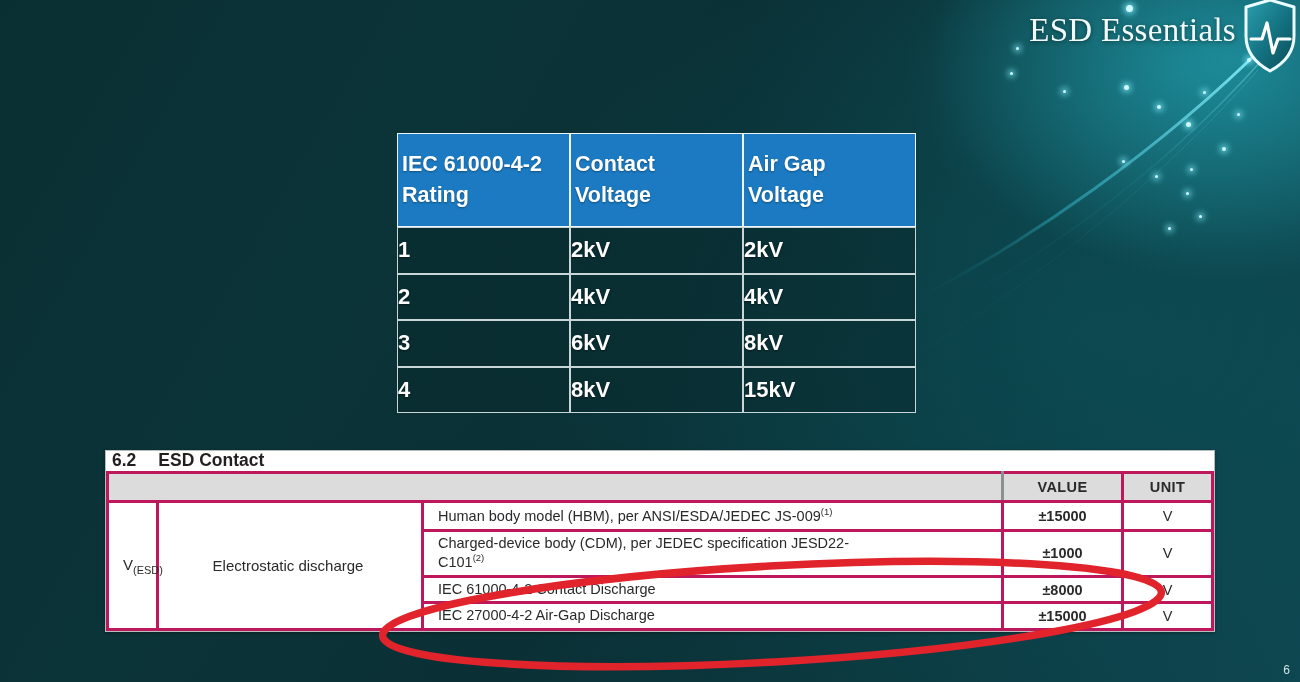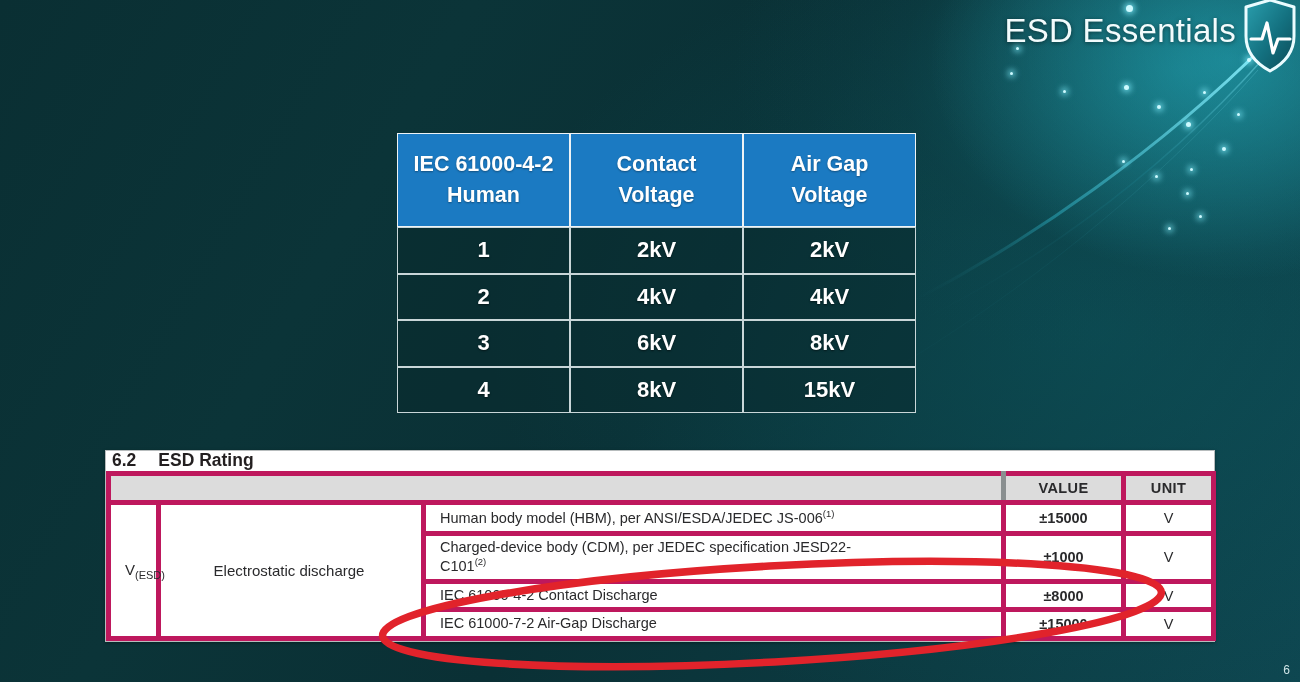--- a/index.html
+++ b/index.html
@@ -33,33 +33,34 @@
     letter-spacing: 0.2px;
     text-shadow: 0 1px 3px rgba(0,0,0,0.55);
     white-space: nowrap;
   }
   .brand {
     position: absolute; right: 64px; top: 12px;
     font-size: 33px; color: #f2fbfc; font-weight: 400;
     letter-spacing: 0.3px;
     text-shadow: 0 1px 4px rgba(0,0,0,0.5);
     white-space: nowrap;
+    font-family: Liberation Serif, serif;
   }
   .brand-logo { position: absolute; right: 2px; top: -2px; width: 56px; height: 76px; }
 
   
   .iec-table {
     position: absolute; left: 397px; top: 133px;
     width: 519px;
     border-collapse: separate;
     border-spacing: 0;
     table-layout: fixed;
   }
   .iec-table th, .iec-table td {
-    text-align: center;
+    text-align: left;
     color: #ffffff;
     border: 1px solid #c9d6d8;
     font-size: 22px;
     margin-left: 36px;
   }
   .iec-table th {
     background: #1b7ac2;
     font-weight: bold;
     font-size: 21.5px;
     height: 94px;
@@ -92,21 +93,21 @@
     border-bottom: 1px solid #ffffff;
     border-radius: 8px;
   }
   .ds-table {
     width: 100%;
     border-collapse: collapse;
     table-layout: fixed;
     font-size: 14.5px;
   }
   .ds-table th, .ds-table td {
-    border: 5px solid #be185d;
+    border: 3px solid #be185d;
     padding: 3px 14px;
     vertical-align: middle;
     color: #2a2a2c;
   }
   .ds-table thead th {
     background: #dcdcdc;
     font-size: 14.5px;
     font-weight: bold;
     text-align: center;
     height: 29px;
@@ -198,21 +199,21 @@
     </defs>
     <path d="M28,2 L52,9 L52,38 C52,55 41,66 28,73 C15,66 4,55 4,38 L4,9 Z" fill="url(#shieldGrad)" stroke="#eafcff" stroke-width="3" stroke-linejoin="round"></path>
     <polyline points="9,41 20,41 25,25 31,55 36,41 48,41" fill="none" stroke="#ffffff" stroke-width="3.2" stroke-linejoin="round" stroke-linecap="round"></polyline>
   </svg>
 
   <table class="iec-table">
     <thead>
       <tr>
         <th>
           <span>IEC 61000-4-2</span><br>
-          <span>Human</span>
+          <span>Rating</span>
         </th>
         <th>
           <span>Contact</span><br>
           <span>Voltage</span>
         </th>
         <th>
           <span>Air Gap</span><br>
           <span>Voltage</span>
         </th>
       </tr>
@@ -237,21 +238,21 @@
         <td>4</td>
         <td>8kV</td>
         <td>15kV</td>
       </tr>
     </tbody>
   </table>
 
   <div class="datasheet">
     <div class="ds-title">
       <span>6.2</span>
-      <span>ESD Rating</span>
+      <span>ESD Contact</span>
     </div>
     <table class="ds-table">
       <colgroup>
         <col class="col-sym">
           <col class="col-param">
           <col class="col-cond">
           <col class="col-val">
           <col class="col-unit">
       </colgroup>
       <thead>
@@ -261,39 +262,39 @@
           <th>UNIT</th>
         </tr>
       </thead>
       <tbody>
         <tr>
           <td class="sym" rowspan="4">
             <span>V</span><sub>(ESD)</sub>
           </td>
           <td class="param" rowspan="4">Electrostatic discharge</td>
           <td class="cond">
-            <span>Human body model (HBM), per ANSI/ESDA/JEDEC JS-006</span><sup>(1)</sup>
+            <span>Human body model (HBM), per ANSI/ESDA/JEDEC JS-009</span><sup>(1)</sup>
           </td>
           <td class="val">±15000</td>
           <td class="unit">V</td>
         </tr>
         <tr>
           <td class="cond">
             <span>Charged-device body (CDM), per JEDEC specification JESD22-</span><br><span>C101</span><sup>(2)</sup>
           </td>
           <td class="val">±1000</td>
           <td class="unit">V</td>
         </tr>
         <tr>
           <td class="cond">IEC 61000-4-2 Contact Discharge</td>
           <td class="val">±8000</td>
           <td class="unit">V</td>
         </tr>
         <tr>
-          <td class="cond">IEC 61000-7-2 Air-Gap Discharge</td>
+          <td class="cond">IEC 27000-4-2 Air-Gap Discharge</td>
           <td class="val">±15000</td>
           <td class="unit">V</td>
         </tr>
       </tbody>
     </table>
   </div>
 
   <svg class="annot" viewBox="0 0 1300 682">
     <ellipse cx="772" cy="614" rx="390" ry="48" transform="rotate(-3.2 772 614)" fill="none" stroke="#e1232b" stroke-width="7.5"></ellipse>
   </svg>

